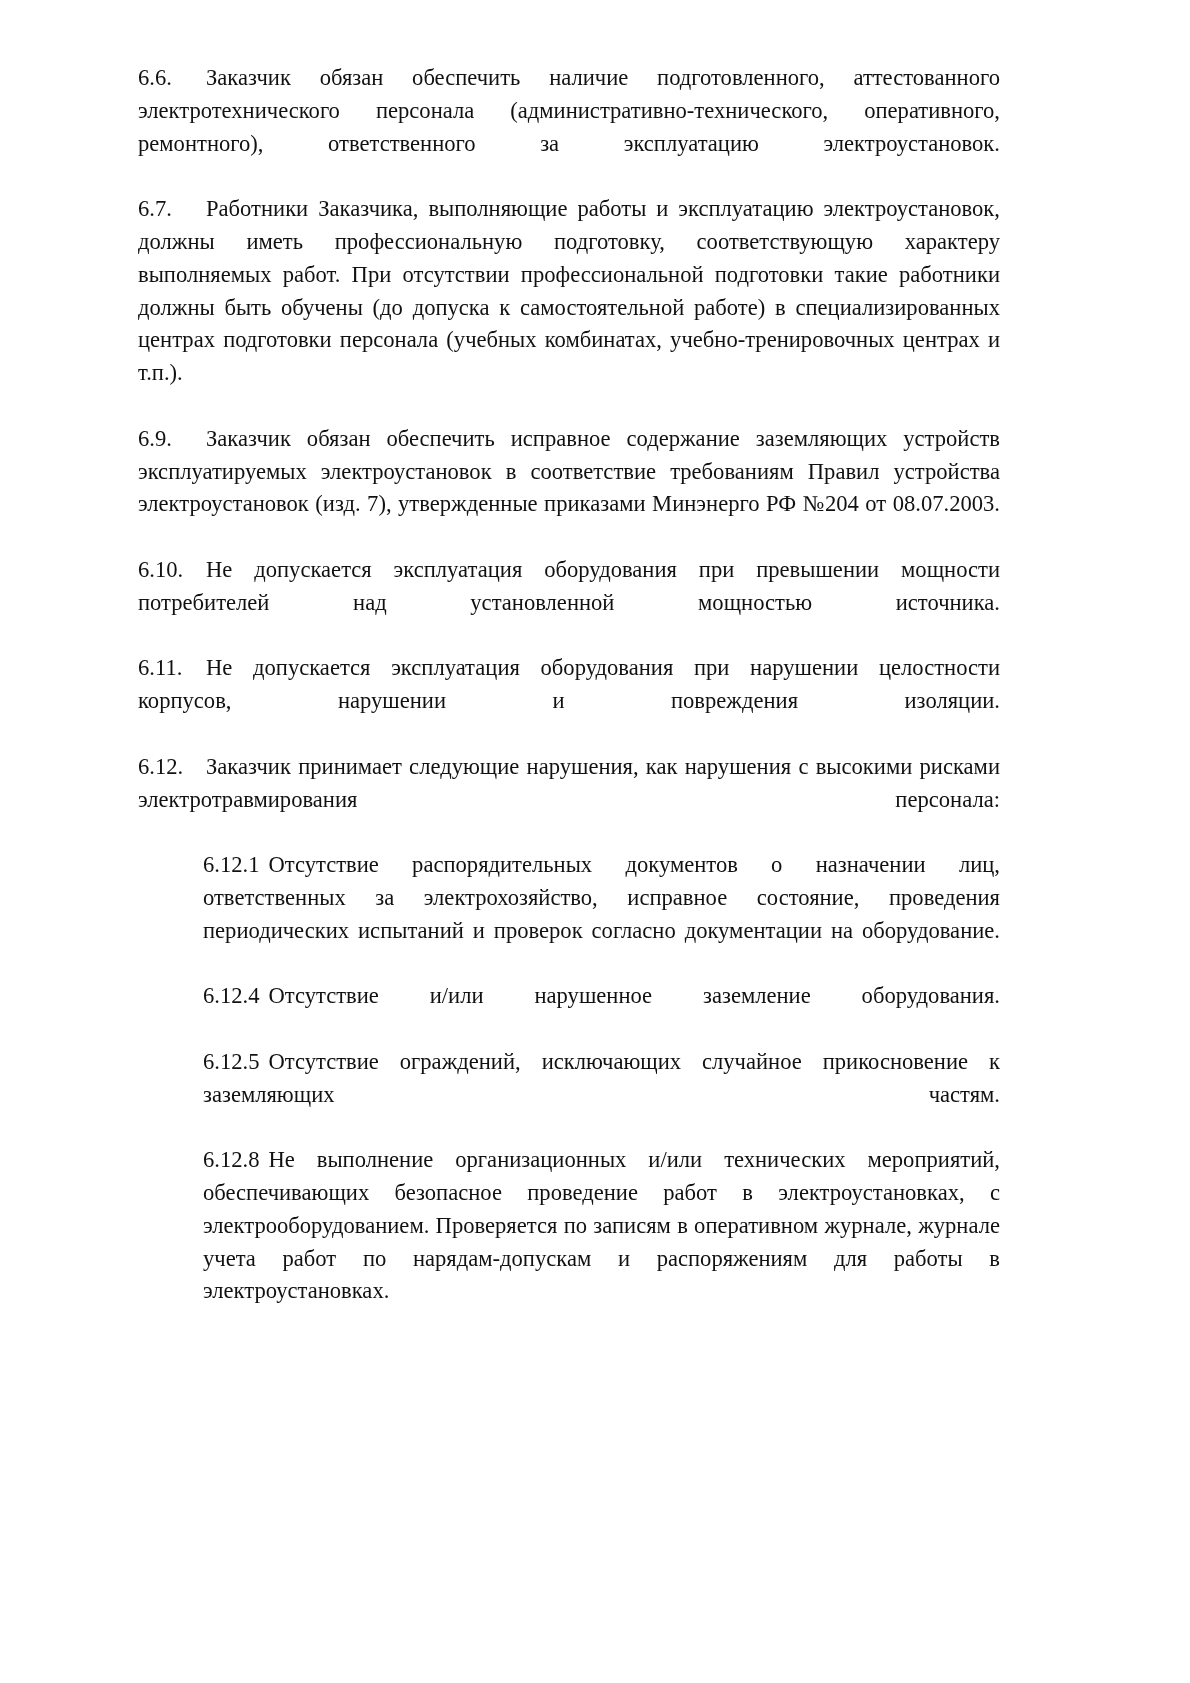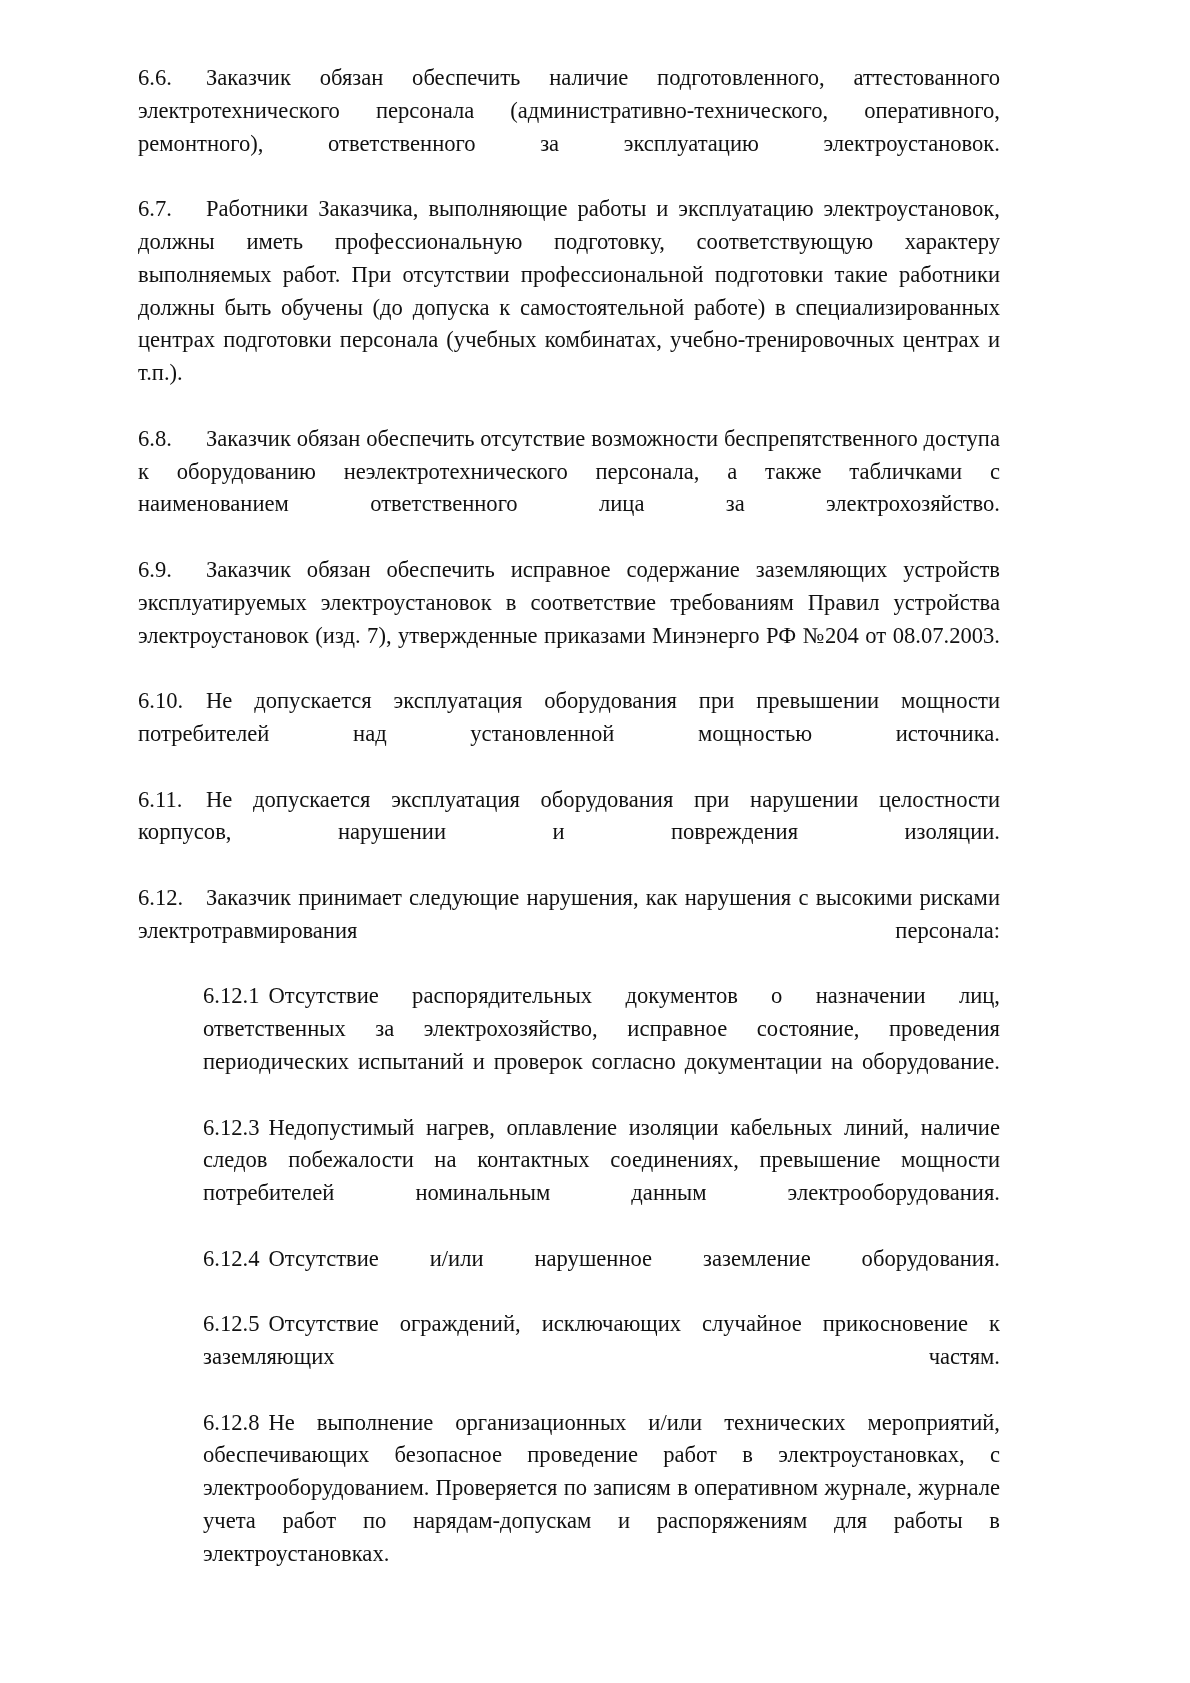--- a/index.html
+++ b/index.html
@@ -71,34 +71,32 @@
 </head>
 <body>
 
 <div class="page">
   <div class="body-text">
 
     <div class="clause"><span class="num">6.6.</span><span>Заказчик обязан обеспечить наличие подготовленного, аттестованного электротехнического персонала (административно-технического, оперативного, ремонтного), ответственного за эксплуатацию электроустановок.</span></div>
 
     <div class="clause"><span class="num">6.7.</span><span>Работники Заказчика, выполняющие работы и эксплуатацию электроустановок, должны иметь профессиональную подготовку, соответствующую характеру выполняемых работ. При отсутствии профессиональной подготовки такие работники должны быть обучены (до допуска к самостоятельной работе) в специализированных центрах подготовки персонала (учебных комбинатах, учебно-тренировочных центрах и т.п.).</span></div>
 
-    <div class="clause"><span class="num">6.8.</span><span>Заказчик обязан обеспечить отсутствие возможности беспрепятственного доступа к оборудованию неэлектротехнического персонала, а также табличками с наименованием ответственного лица за электрохозяйство.</span></div>
 
     <div class="clause"><span class="num">6.9.</span><span>Заказчик обязан обеспечить исправное содержание заземляющих устройств эксплуатируемых электроустановок в соответствие требованиям Правил устройства электроустановок (изд. 7), утвержденные приказами Минэнерго РФ №204 от 08.07.2003.</span></div>
 
     <div class="clause"><span class="num">6.10.</span><span>Не допускается эксплуатация оборудования при превышении мощности потребителей над установленной мощностью источника.</span></div>
 
     <div class="clause"><span class="num">6.11.</span><span>Не допускается эксплуатация оборудования при нарушении целостности корпусов, нарушении и повреждения изоляции.</span></div>
 
     <div class="clause"><span class="num">6.12.</span><span>Заказчик принимает следующие нарушения, как нарушения с высокими рисками электротравмирования персонала:</span></div>
 
     <div class="subclause"><span class="num">6.12.1</span><span>Отсутствие распорядительных документов о назначении лиц, ответственных за электрохозяйство, исправное состояние, проведения периодических испытаний и проверок согласно документации на оборудование.</span></div>
 
 
-    <div class="subclause"><span class="num">6.12.3</span><span>Недопустимый нагрев, оплавление изоляции кабельных линий, наличие следов побежалости на контактных соединениях, превышение мощности потребителей номинальным данным электрооборудования.</span></div>
 
     <div class="subclause"><span class="num">6.12.4</span><span>Отсутствие и/или нарушенное заземление оборудования.</span></div>
 
     <div class="subclause"><span class="num">6.12.5</span><span>Отсутствие ограждений, исключающих случайное прикосновение к заземляющих частям.</span></div>
 
 
 
     <div class="subclause"><span class="num">6.12.8</span><span>Не выполнение организационных и/или технических мероприятий, обеспечивающих безопасное проведение работ в электроустановках, с электрооборудованием. Проверяется по записям в оперативном журнале, журнале учета работ по нарядам-допускам и распоряжениям для работы в электроустановках.</span></div>
 
   </div>

